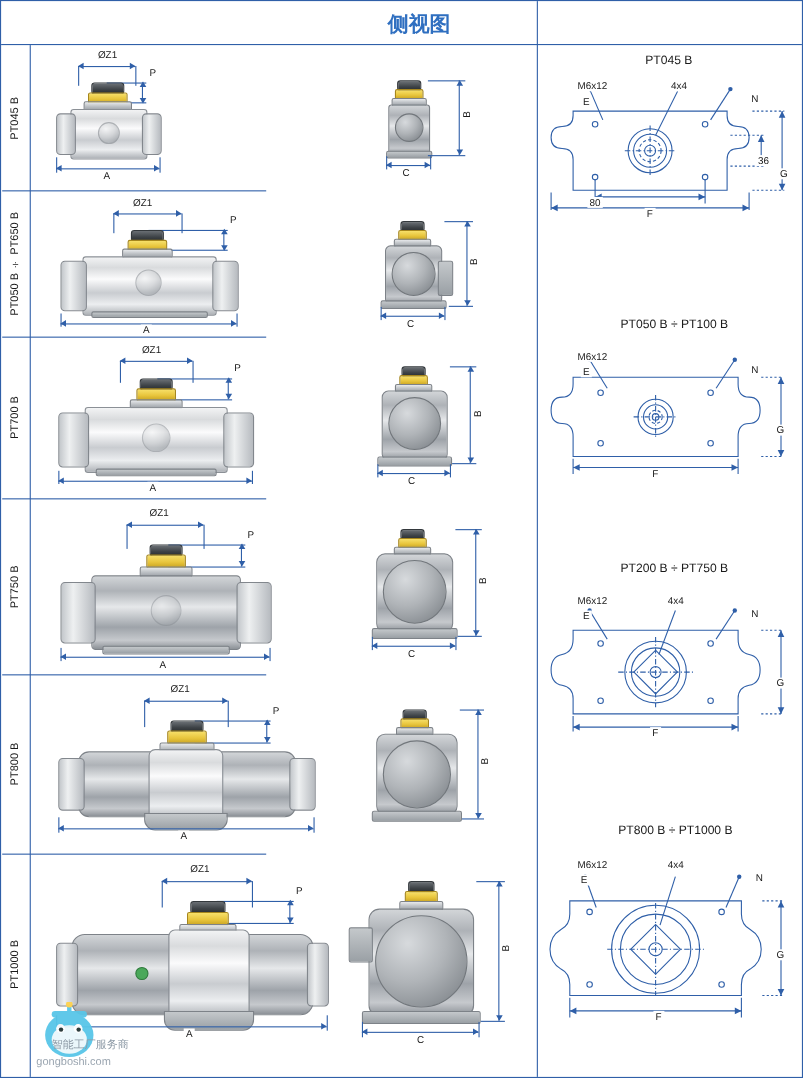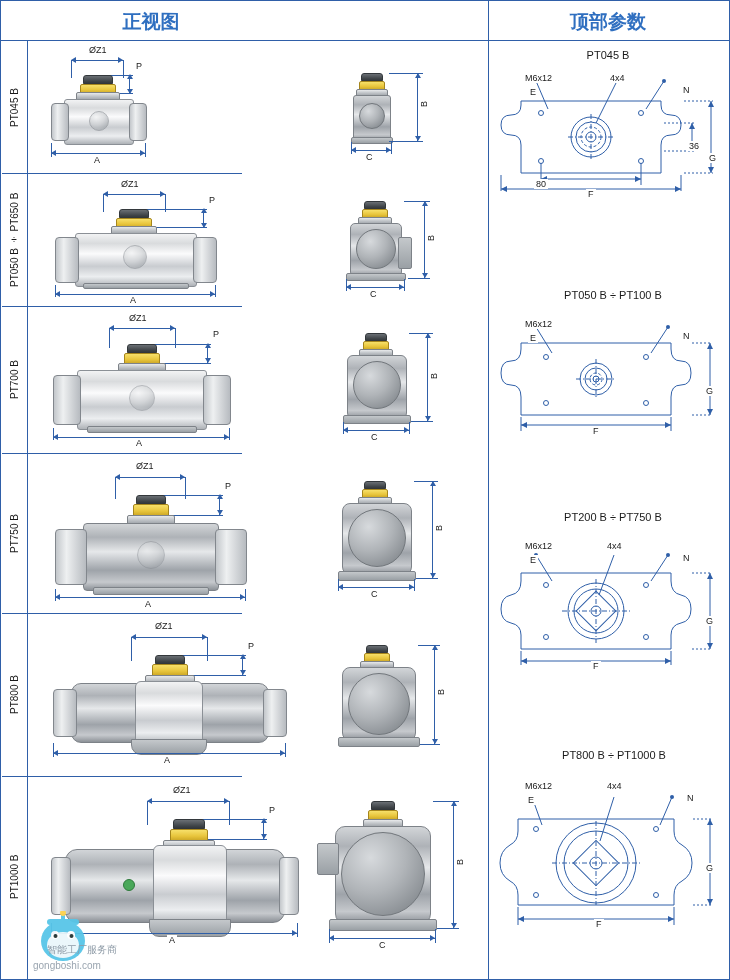--- a/index.html
+++ b/index.html
@@ -140,22 +140,21 @@
   .wm-txt2{
     position:absolute;left:32px;bottom:8px;font-size:10px;color:#9aa5b0;
   }
 </style>
 </head>
 <body>
 
 <div class="page">
 
   <div class="hdr">
-    <div class="hdr-title" id="h1">正视图</div>
-    <div class="hdr-title" id="h3">顶部参数</div>
+    <div class="hdr-title" id="h2">侧视图</div>
   </div>
 
   <div class="vdiv" id="vd1"></div>
   <div class="lblcol"></div>
 
   <div class="rowline" style="top:172px"></div>
   <div class="rowline" style="top:305px"></div>
   <div class="rowline" style="top:452px"></div>
   <div class="rowline" style="top:612px"></div>
   <div class="rowline" style="top:775px"></div>

